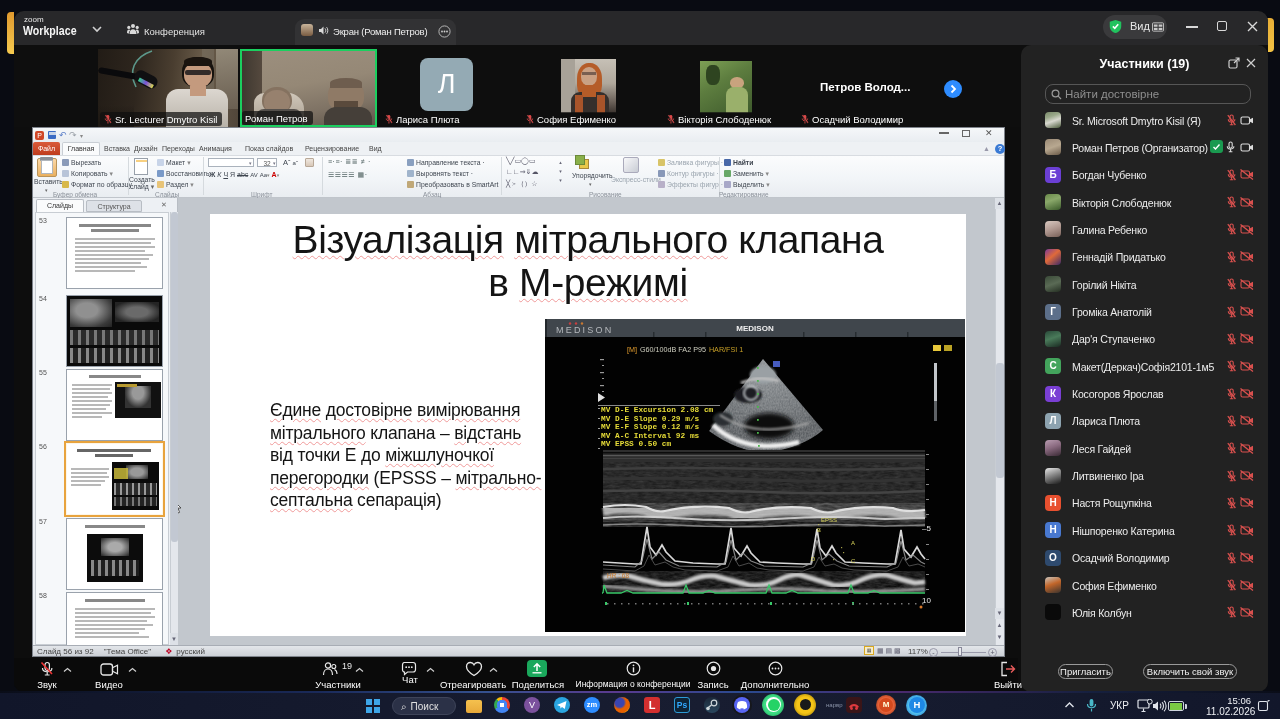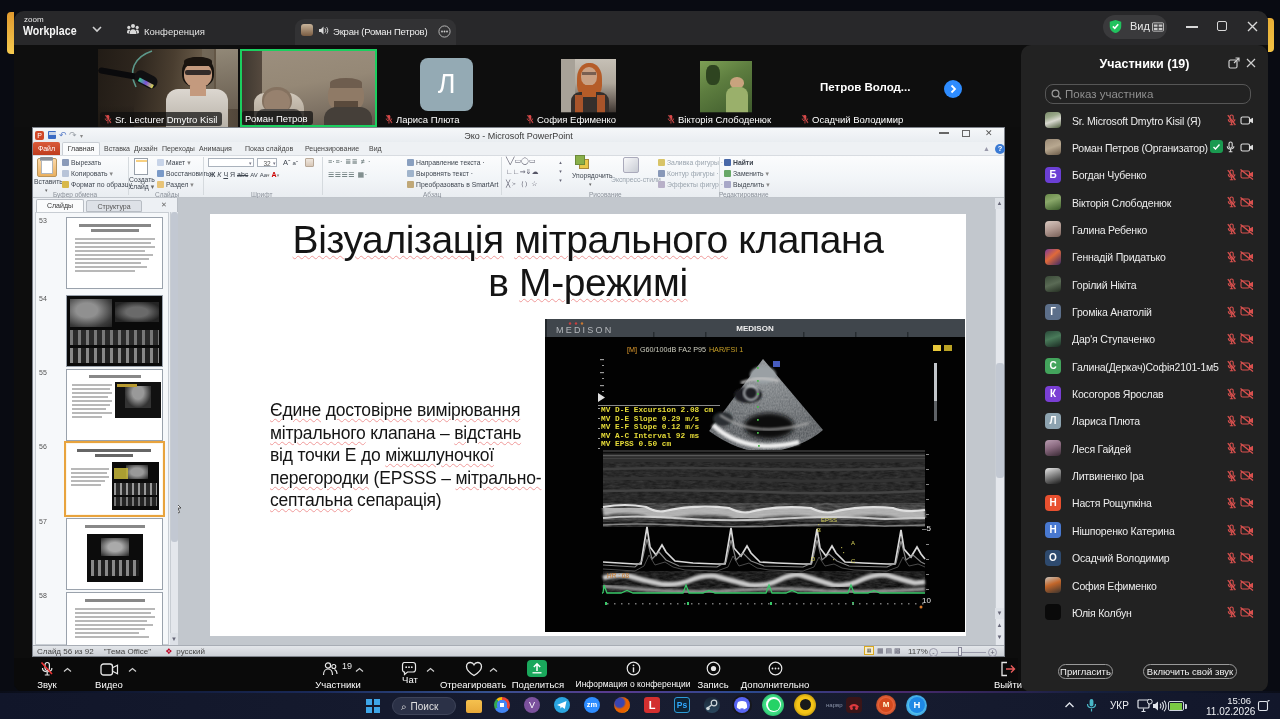--- a/index.html
+++ b/index.html
@@ -161,21 +161,20 @@
 
   <div id="ppt" class="abs" style="left:32px;top:127px;width:973px;height:530px;background:#eef1f4;border:1px solid #7e838b;font-family:'Liberation Sans',sans-serif;">
 
     <div class="abs" style="left:0;top:0;width:971px;height:14px;background:linear-gradient(180deg,#f5f7f9,#e9edf1);"></div>
     <div class="abs" style="left:2px;top:3px;width:9px;height:9px;background:#d04727;border-radius:2px;color:#fff;font-size:7px;text-align:center;line-height:9px;">P</div>
     <div class="abs" style="left:15px;top:3px;width:8px;height:8px;background:#3a6bc4;border-radius:1px;"></div>
     <div class="abs" style="left:15.5px;top:3.5px;width:7px;height:3px;background:#c8d4e8;"></div>
     <div class="abs" style="left:26px;top:2px;color:#5a7ec8;font-size:9px;">↶</div>
     <div class="abs" style="left:36px;top:2px;color:#9aa0a8;font-size:9px;">↷</div>
     <div class="abs" style="left:47px;top:4px;color:#888;font-size:6px;">▾</div>
-    <div class="abs" style="left:0;top:2.5px;width:971px;text-align:center;color:#3a3a3a;font-size:9px;">Эко  -  Microsoft PowerPoint</div>
     <div class="abs" style="left:906px;top:4px;width:10px;height:1.6px;background:#666;"></div>
     <div class="abs" style="left:929px;top:2px;width:8px;height:7px;border:1.2px solid #666;"></div>
     <div class="abs" style="left:952px;top:0px;color:#555;font-size:9px;">✕</div>
 
     <div class="abs" style="left:0;top:14px;width:971px;height:13px;background:#eef1f4;"></div>
     <div class="abs" style="left:0px;top:14px;width:27px;height:13px;background:linear-gradient(180deg,#d95b3a,#bf3c1d);border-radius:2px 2px 0 0;color:#fff;font-size:7px;text-align:center;line-height:13px;">Файл</div>
     <div class="abs" style="left:29px;top:14px;width:38px;height:13px;background:#fafbfc;border:1px solid #c9ced4;border-bottom:none;border-radius:2px 2px 0 0;color:#333;font-size:7px;text-align:center;line-height:12px;">Главная</div>
     <div class="abs" style="left:71px;top:14px;color:#444;font-size:7px;line-height:13px;">Вставка</div>
     <div class="abs" style="left:101px;top:14px;color:#444;font-size:7px;line-height:13px;">Дизайн</div>
     <div class="abs" style="left:129px;top:14px;color:#444;font-size:7px;line-height:13px;">Переходы</div>
@@ -662,21 +661,21 @@
       <path d="M6 6 L11 1 M7.5 1 L11 1 L11 4.5" stroke="#cfcfcf" stroke-width="1.2" fill="none"></path>
     </svg>
   <svg class="abs" style="left:1246px;top:58px;" width="10" height="10" viewBox="0 0 10 10">
       <path d="M1 1 L9 9 M9 1 L1 9" stroke="#cfcfcf" stroke-width="1.2"></path>
     </svg>
   <div class="abs" style="left:1045px;top:84px;width:206px;height:20px;border:1px solid #565656;border-radius:8px;"></div>
   <svg class="abs" style="left:1051px;top:89px;" width="11" height="11" viewBox="0 0 11 11">
       <circle cx="4.5" cy="4.5" r="3.4" stroke="#9a9a9a" fill="none" stroke-width="1.2"></circle>
       <path d="M7.2 7.2 L10 10" stroke="#9a9a9a" stroke-width="1.2"></path>
     </svg>
-  <div class="abs" style="left:1065px;top:88px;color:#8f8f8f;font-size:11.5px;">Показ участника</div>
+  <div class="abs" style="left:1065px;top:88px;color:#8f8f8f;font-size:11.5px;">Найти достовірне</div>
   <div class="abs" style="left:1045px;top:112.0px;width:16px;height:16px;background:linear-gradient(160deg,#7a8a6a 0%,#9aa88a 30%,#d8d8d0 55%,#4a5a3a 100%);border-radius:4px;"></div>
   <div class="abs" style="left:1072px;top:114.5px;color:#ececec;font-size:10.5px;letter-spacing:-0.2px;white-space:nowrap;">Sr. Microsoft Dmytro Kisil (Я)</div>
   <svg class="abs" style="left:1226px;top:114.0px;" width="11" height="12" viewBox="0 0 11 12">
       <rect x="4" y="1" width="3.2" height="6.2" rx="1.6" fill="none" stroke="#d9504e" stroke-width="1.1"></rect>
       <path d="M2.3 5.2 C2.3 9 8.9 9 8.9 5.2 M5.6 8.2 L5.6 10.6 M3.8 10.8 L7.4 10.8" stroke="#d9504e" stroke-width="1.1" fill="none"></path>
       <path d="M1.8 1.2 L9.4 11" stroke="#d9504e" stroke-width="1.3"></path>
     </svg>
   <svg class="abs" style="left:1240px;top:114.5px;" width="14" height="11" viewBox="0 0 14 11">
       <rect x="1" y="2" width="8.5" height="7" rx="1.5" fill="none" stroke="#dcdcdc" stroke-width="1.1"></rect>
       <path d="M9.5 4.6 L13 2.8 L13 8.2 L9.5 6.4 Z" fill="#dcdcdc"></path>
@@ -773,21 +772,21 @@
       <rect x="4" y="1" width="3.2" height="6.2" rx="1.6" fill="none" stroke="#d9504e" stroke-width="1.1"></rect>
       <path d="M2.3 5.2 C2.3 9 8.9 9 8.9 5.2 M5.6 8.2 L5.6 10.6 M3.8 10.8 L7.4 10.8" stroke="#d9504e" stroke-width="1.1" fill="none"></path>
       <path d="M1.8 1.2 L9.4 11" stroke="#d9504e" stroke-width="1.3"></path>
     </svg>
   <svg class="abs" style="left:1240px;top:333.3px;" width="14" height="11" viewBox="0 0 14 11">
       <rect x="1" y="2" width="8.5" height="7" rx="1.5" fill="none" stroke="#d9504e" stroke-width="1.1"></rect>
       <path d="M9.5 4.6 L13 2.8 L13 8.2 L9.5 6.4 Z" fill="#d9504e"></path>
       <path d="M0.5 0.5 L13 10.5" stroke="#d9504e" stroke-width="1.3"></path>
     </svg>
   <div class="abs" style="left:1045px;top:358.1px;width:16px;height:16px;background:#43a45c;border-radius:4px;color:#fff;font-size:10px;font-weight:bold;text-align:center;line-height:16px;">С</div>
-  <div class="abs" style="left:1072px;top:360.6px;color:#ececec;font-size:10.5px;letter-spacing:-0.2px;white-space:nowrap;">Галина(Деркач)Софія2101-1м5</div>
+  <div class="abs" style="left:1072px;top:360.6px;color:#ececec;font-size:10.5px;letter-spacing:-0.2px;white-space:nowrap;">Макет(Деркач)Софія2101-1м5</div>
   <svg class="abs" style="left:1226px;top:360.1px;" width="11" height="12" viewBox="0 0 11 12">
       <rect x="4" y="1" width="3.2" height="6.2" rx="1.6" fill="none" stroke="#d9504e" stroke-width="1.1"></rect>
       <path d="M2.3 5.2 C2.3 9 8.9 9 8.9 5.2 M5.6 8.2 L5.6 10.6 M3.8 10.8 L7.4 10.8" stroke="#d9504e" stroke-width="1.1" fill="none"></path>
       <path d="M1.8 1.2 L9.4 11" stroke="#d9504e" stroke-width="1.3"></path>
     </svg>
   <svg class="abs" style="left:1240px;top:360.6px;" width="14" height="11" viewBox="0 0 14 11">
       <rect x="1" y="2" width="8.5" height="7" rx="1.5" fill="none" stroke="#d9504e" stroke-width="1.1"></rect>
       <path d="M9.5 4.6 L13 2.8 L13 8.2 L9.5 6.4 Z" fill="#d9504e"></path>
       <path d="M0.5 0.5 L13 10.5" stroke="#d9504e" stroke-width="1.3"></path>
     </svg>

